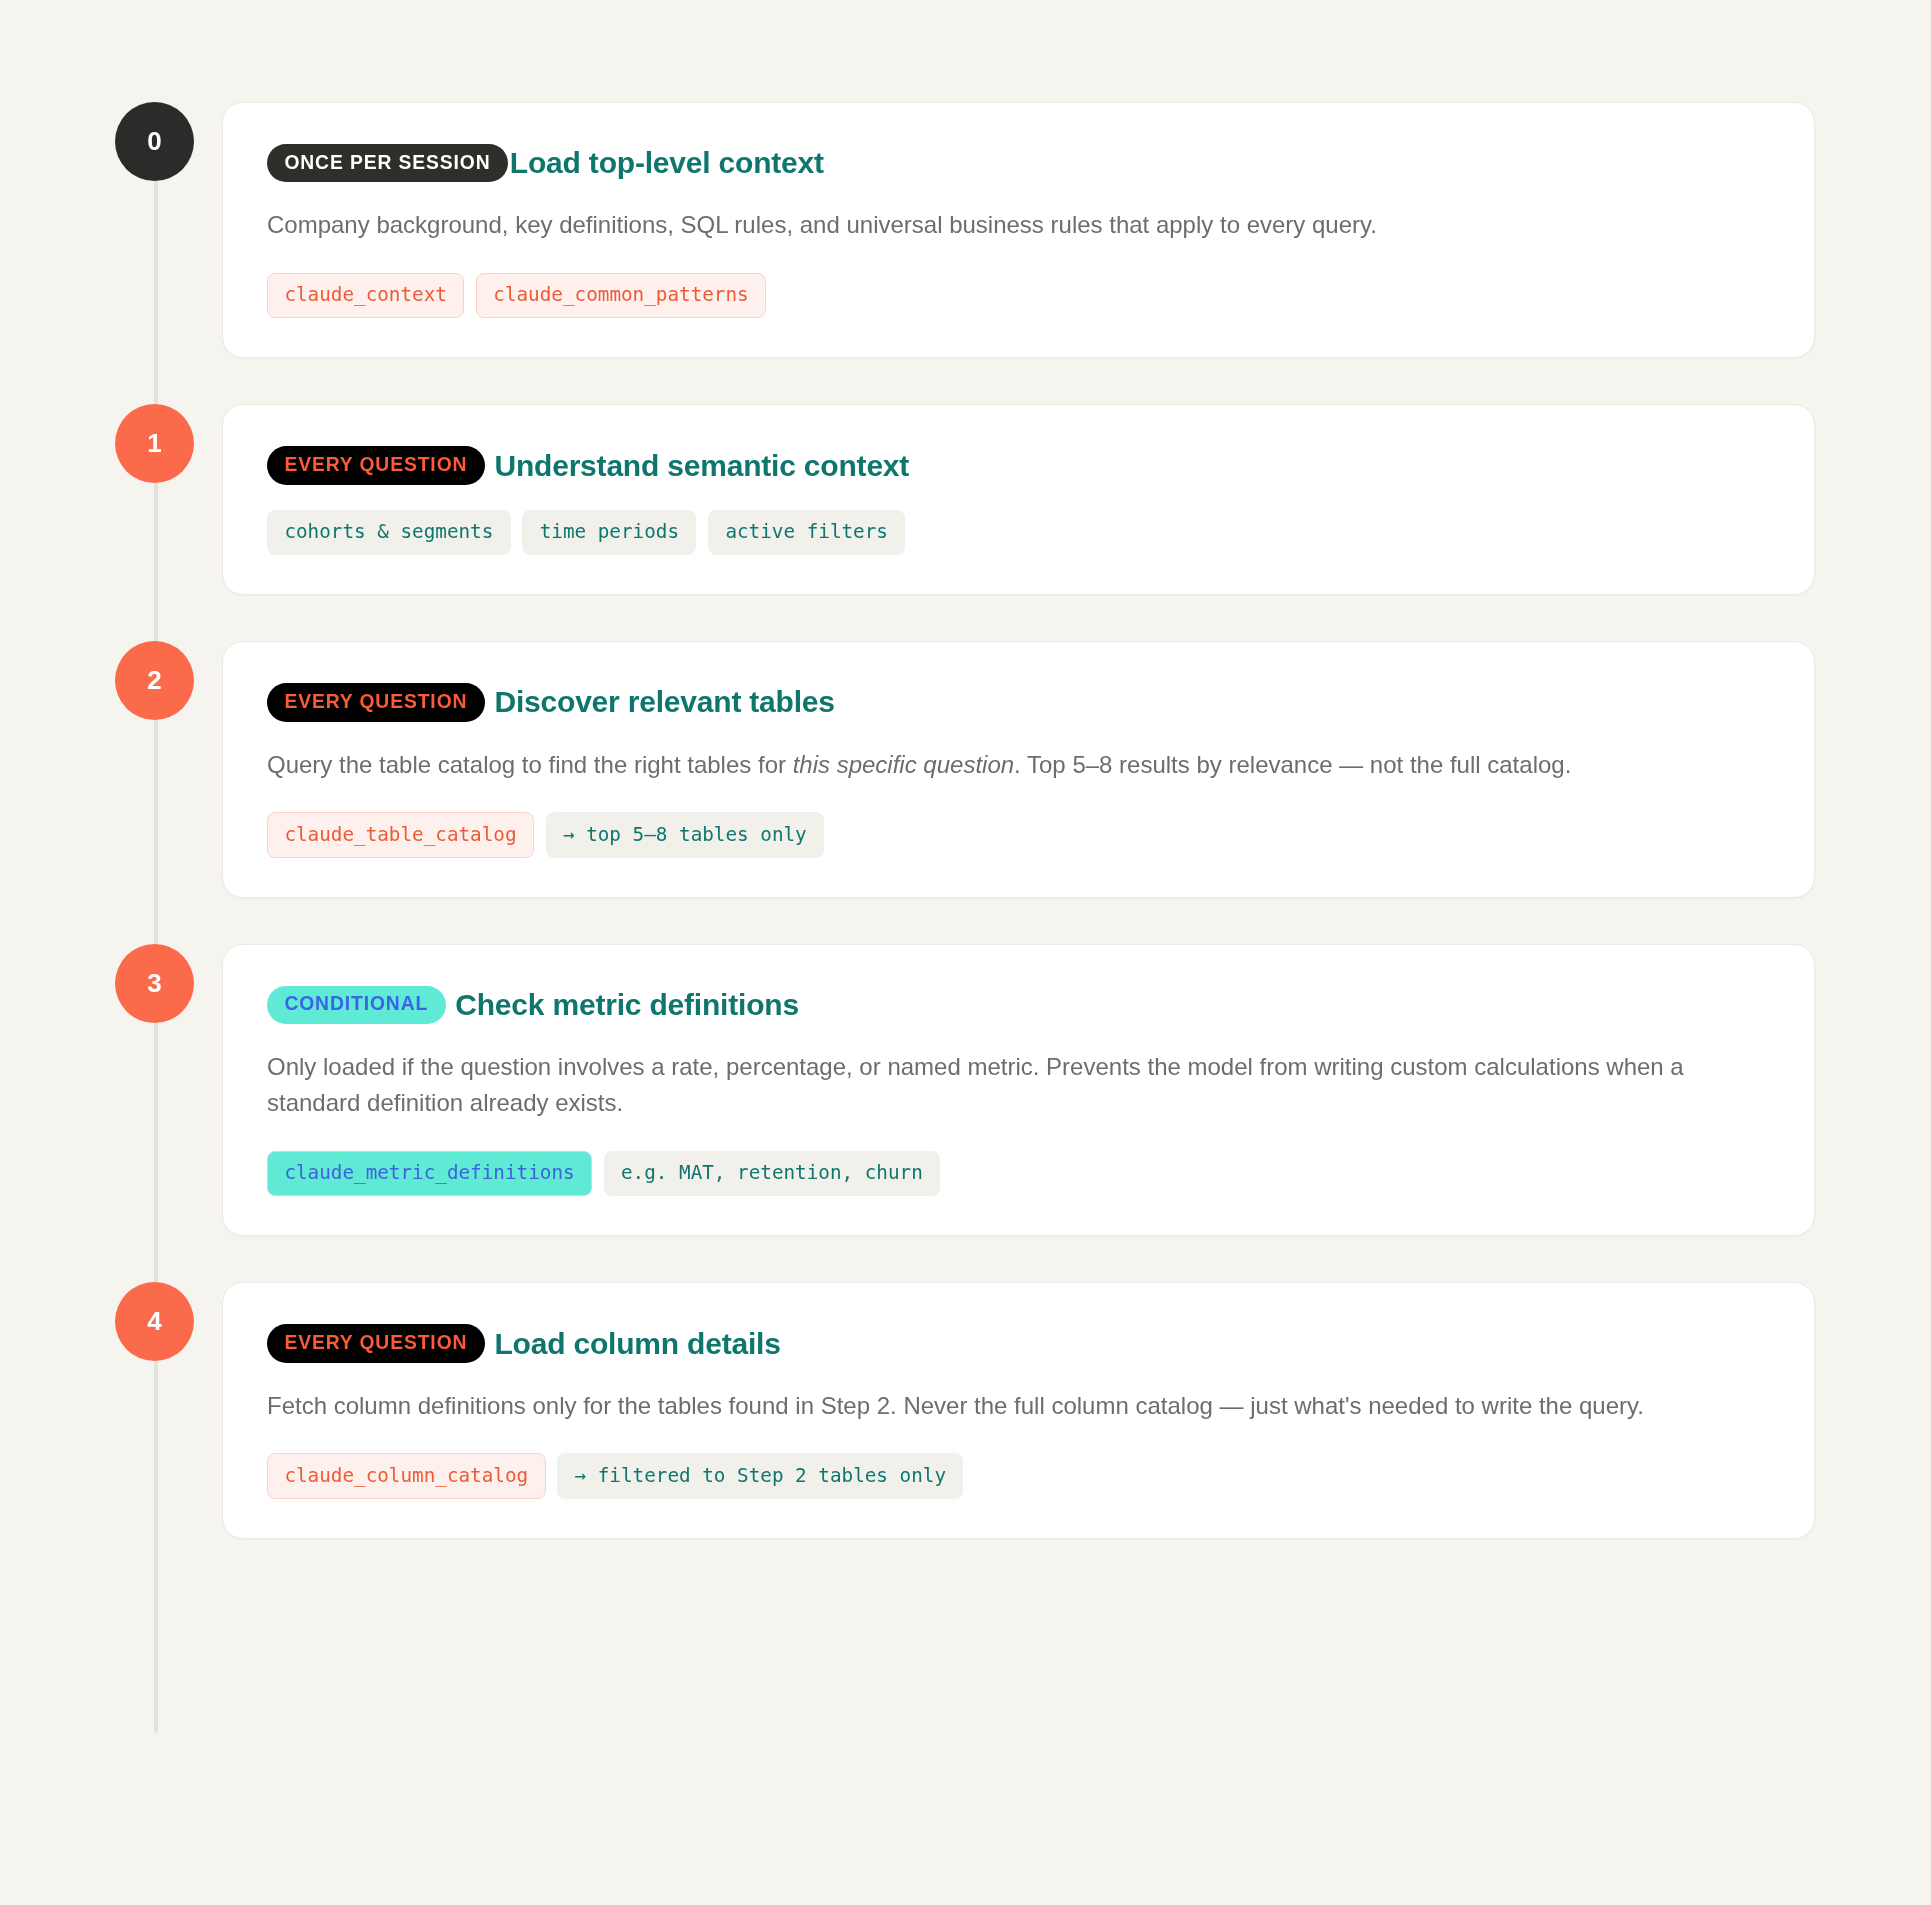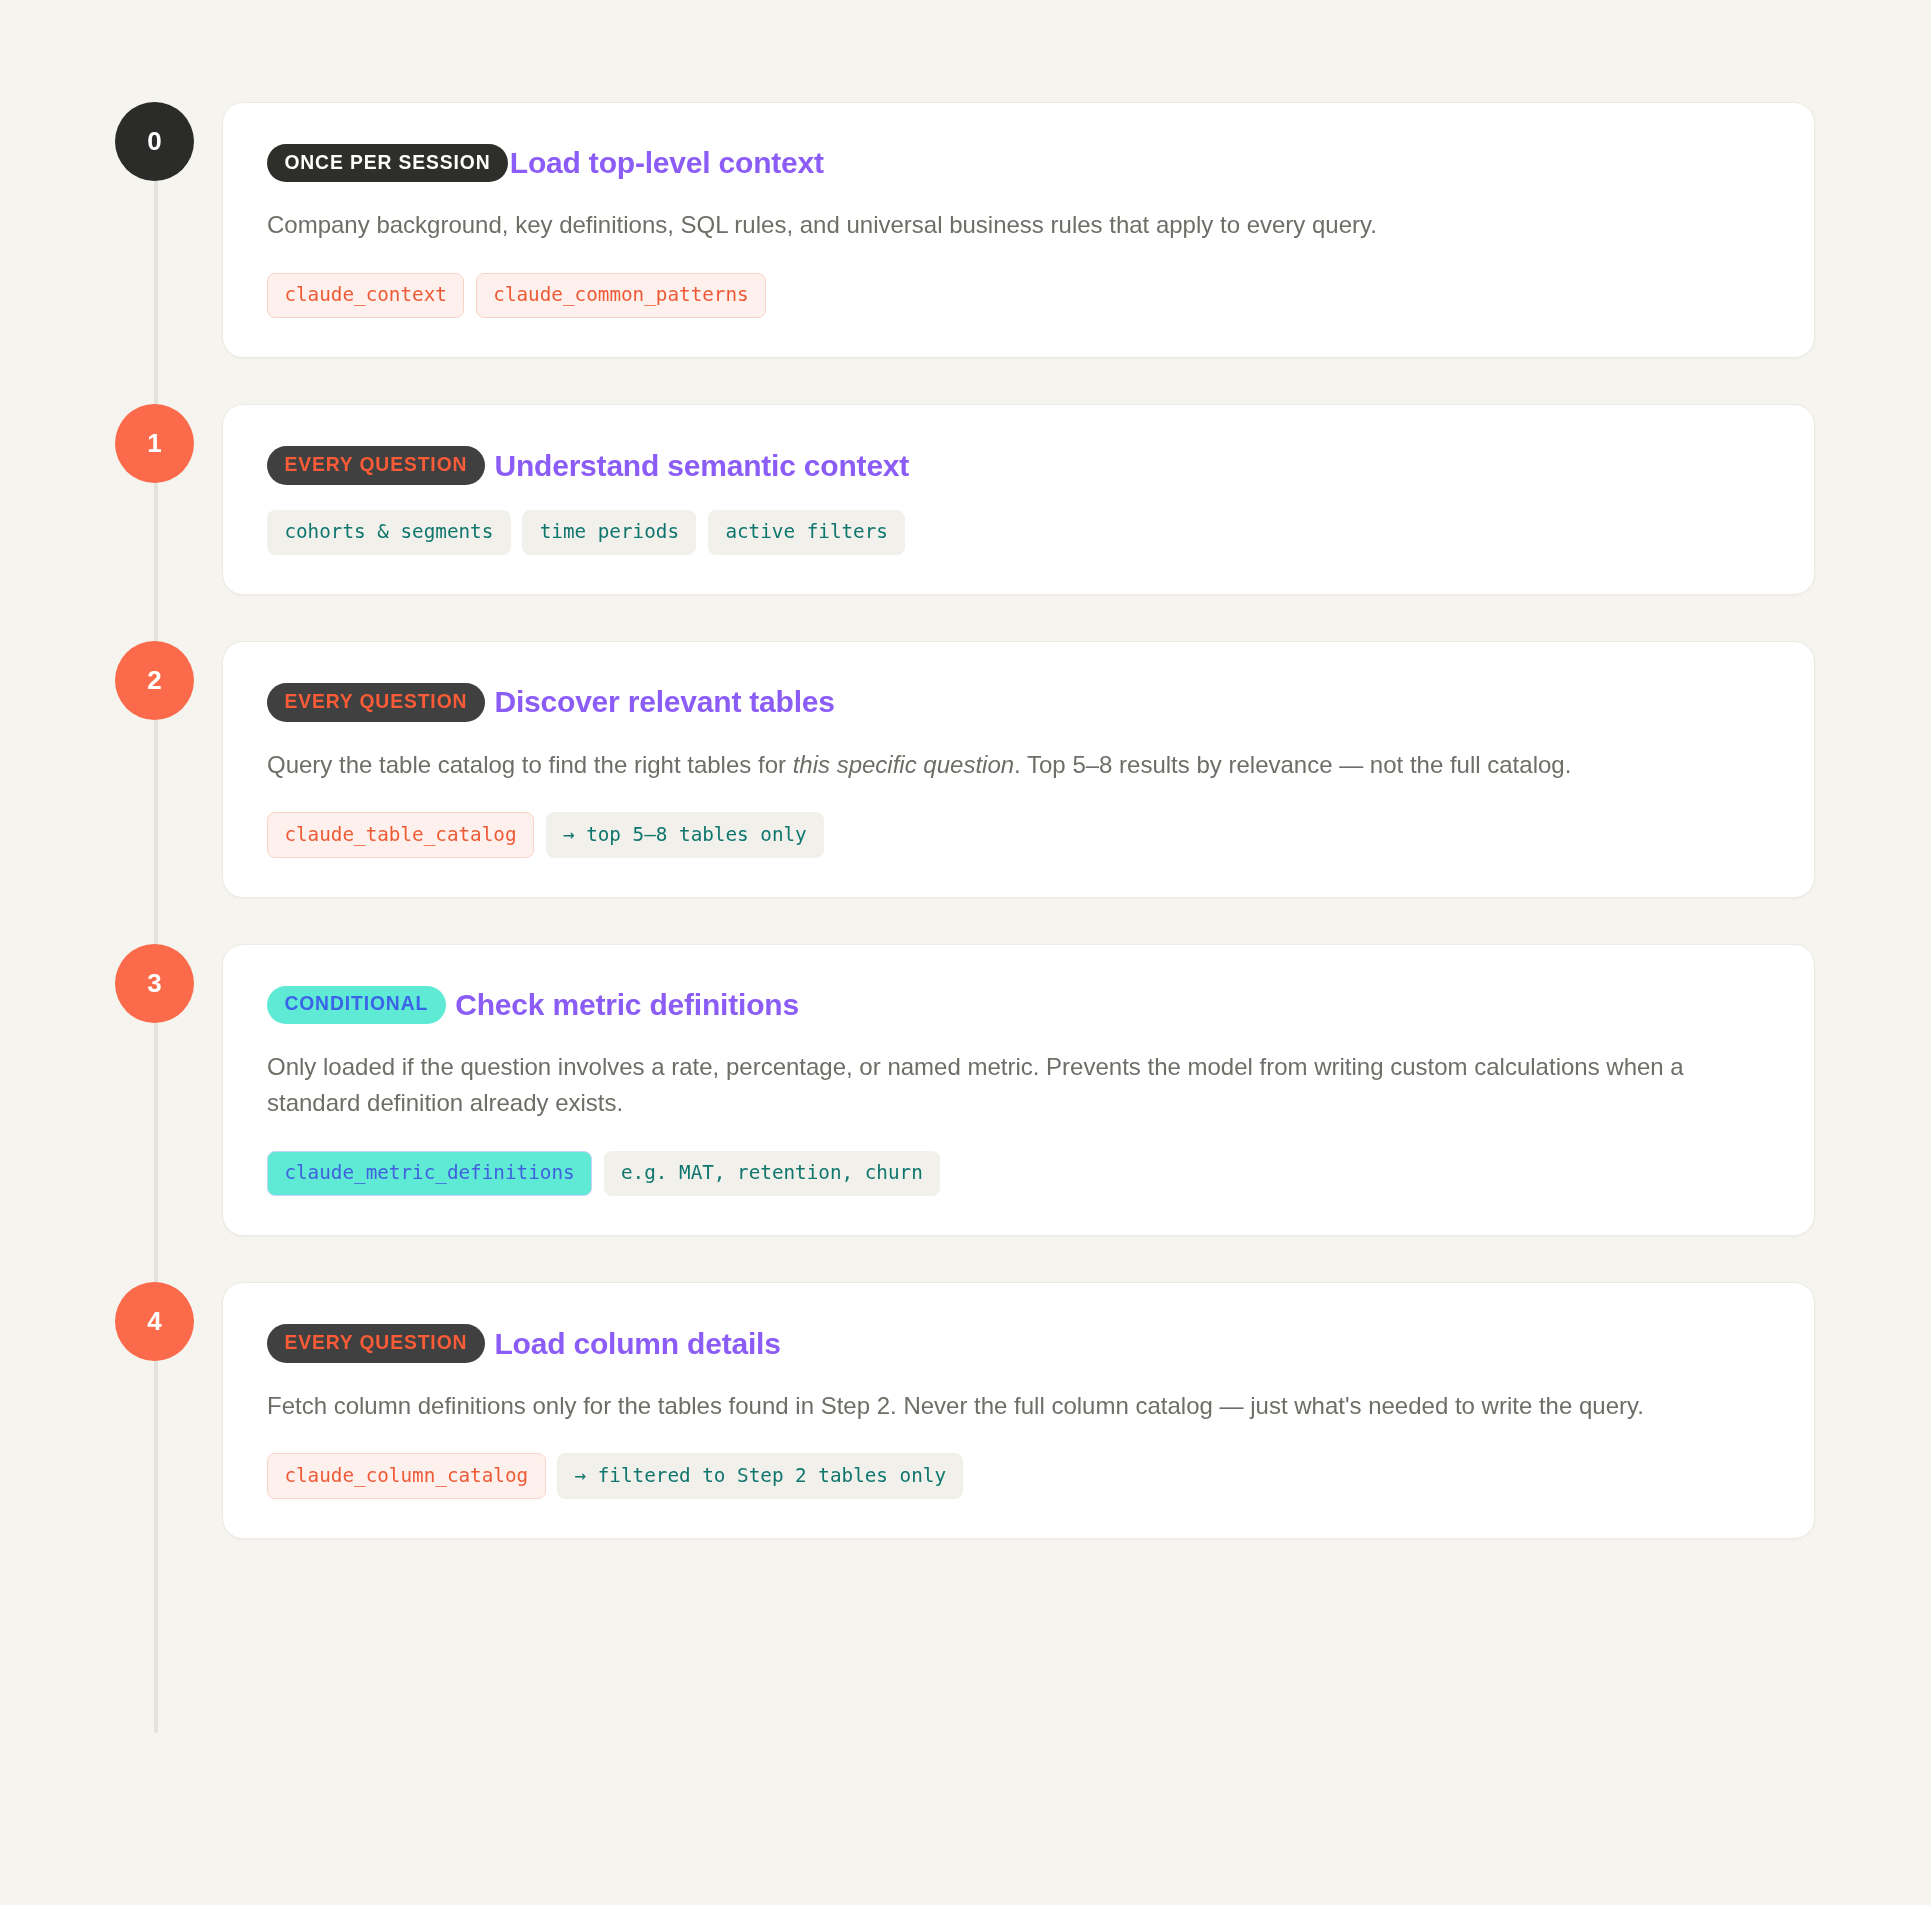--- a/index.html
+++ b/index.html
@@ -89,34 +89,34 @@
     padding: 7.7px 17.4px 8.7px 17.4px;
     white-space: nowrap;
     margin-right: 7.7px;
   }
   .badge.dark {
     background: #2E2E2B;
     color: #FFFFFF;
     margin-right: 1.9px;
   }
   .badge.accent {
-    background: #404040;
+    background: #000000;
     color: #FB5B36;
     margin-right: 9.7px;
   }
   .badge.info {
     background: #5eead4;
     color: #3B63E8;
     margin-right: 9.7px;
   }
 
   .card-title {
     font-size: 30px;
     font-weight: bold;
-    color: #8b5cf6;
+    color: #0f766e;
     letter-spacing: -0.2px;
     line-height: 1.2;
   }
 
   .card-desc {
     font-size: 24px;
     line-height: 1.52;
     color: #6E6E68;
     max-width: 1516px;
     margin-bottom: 29px;

